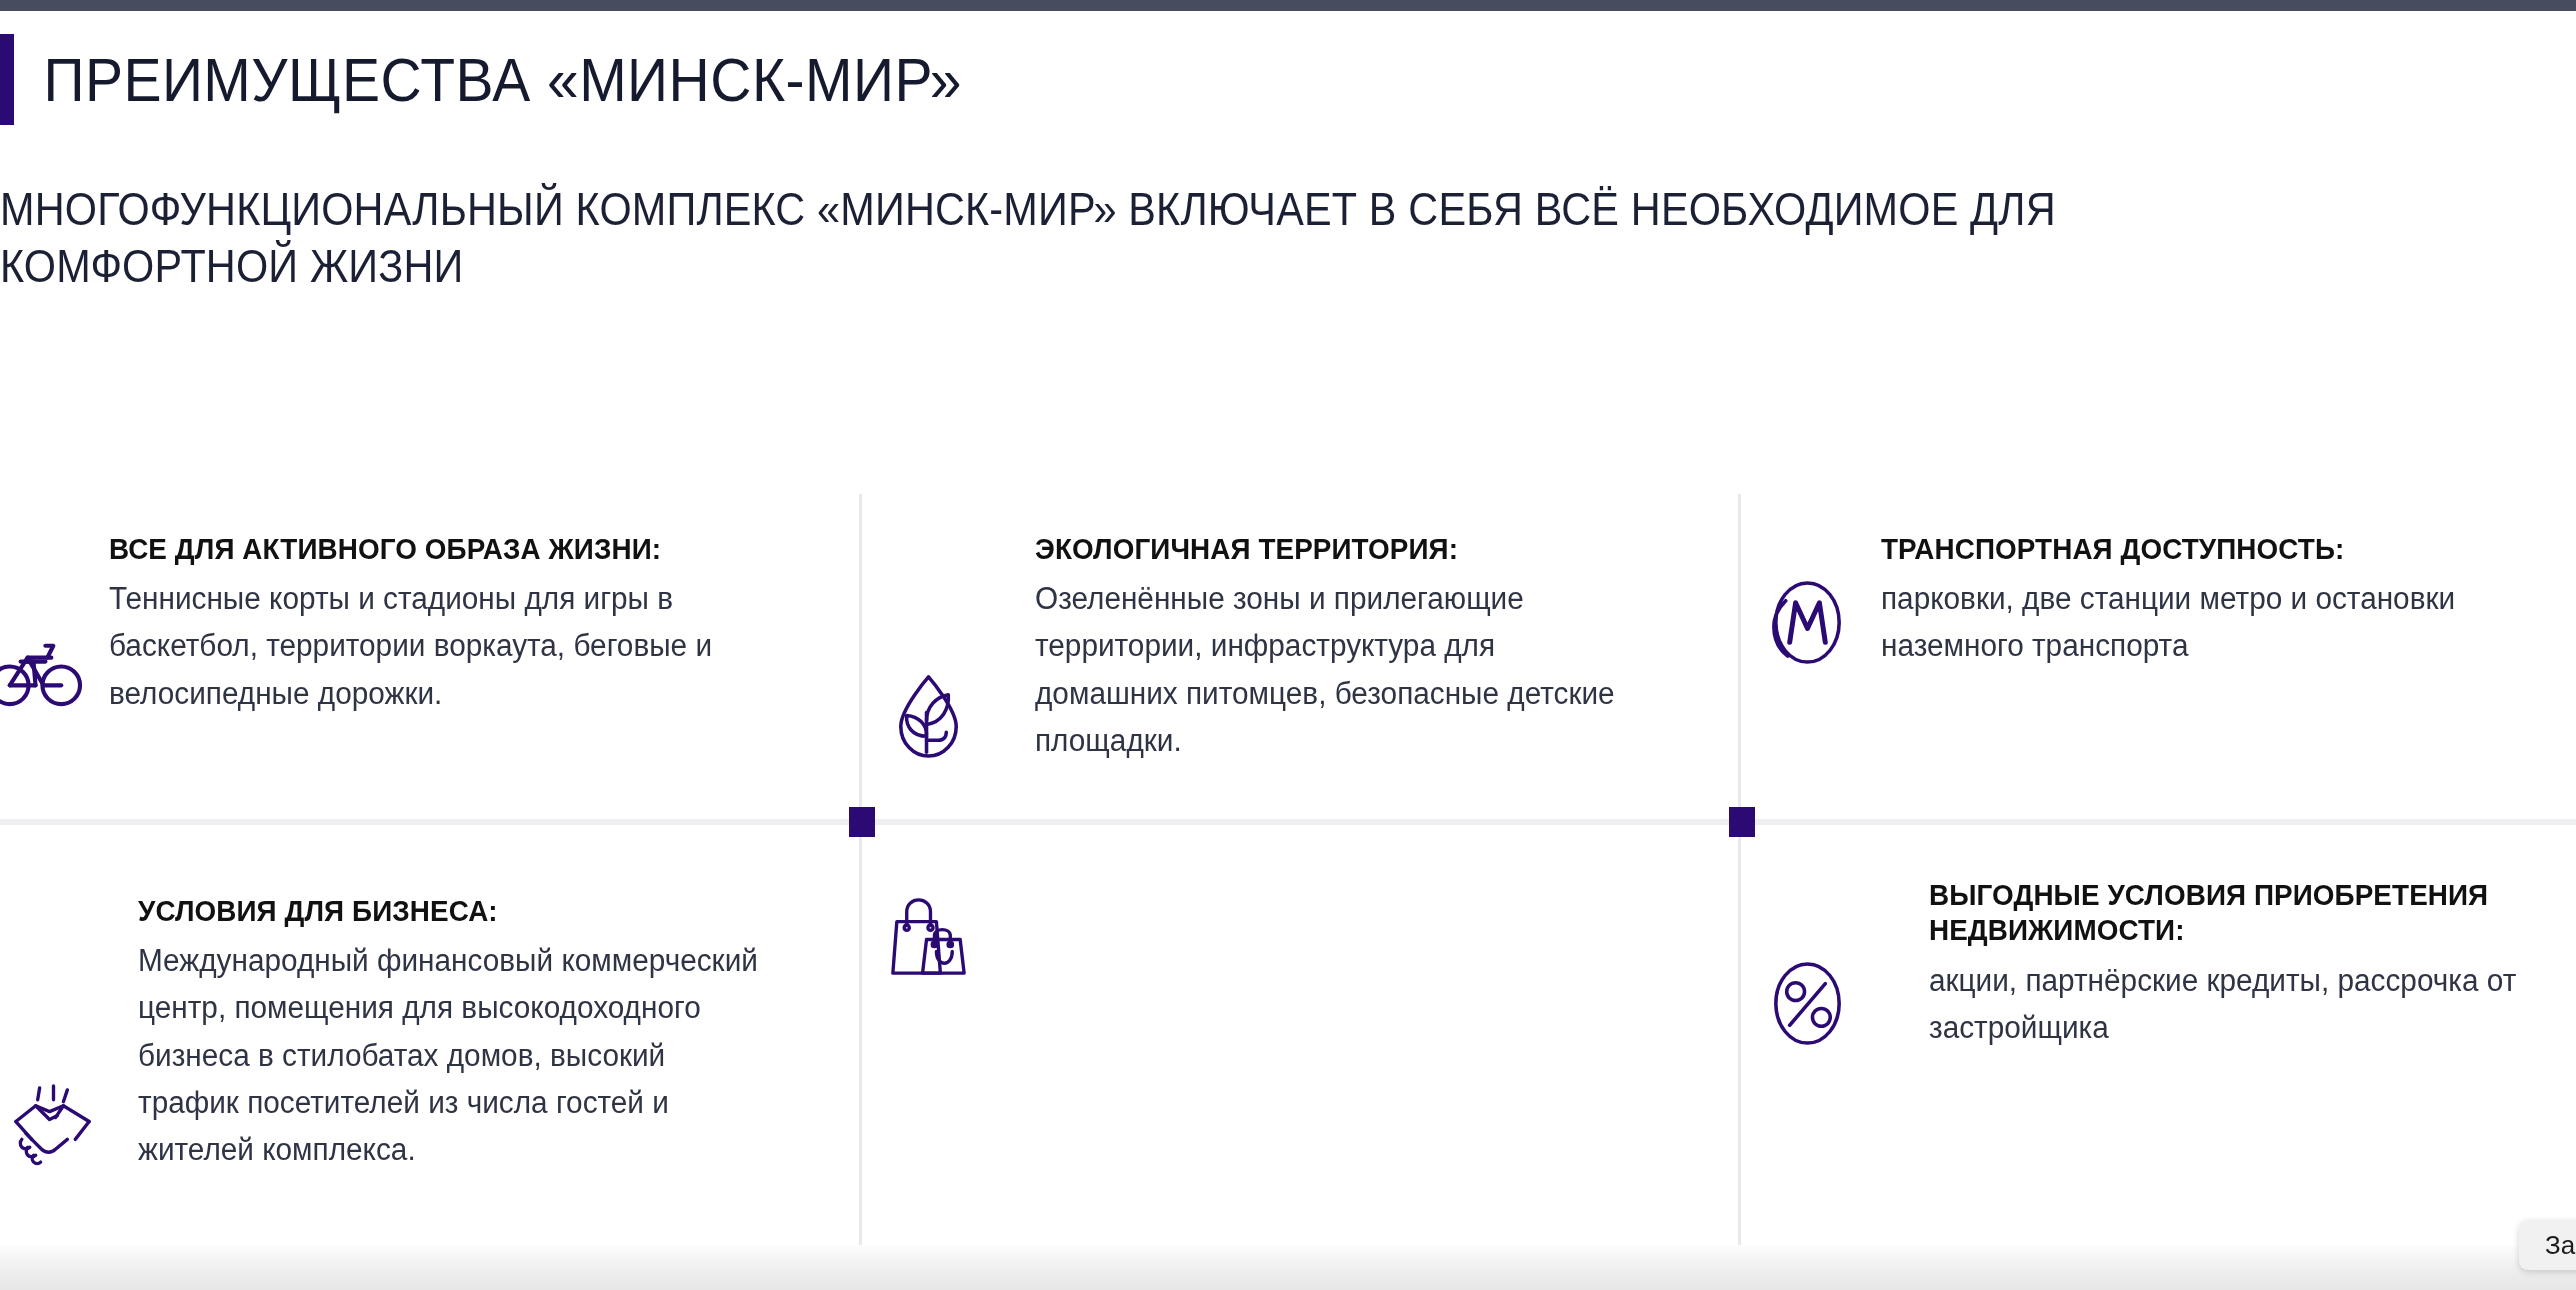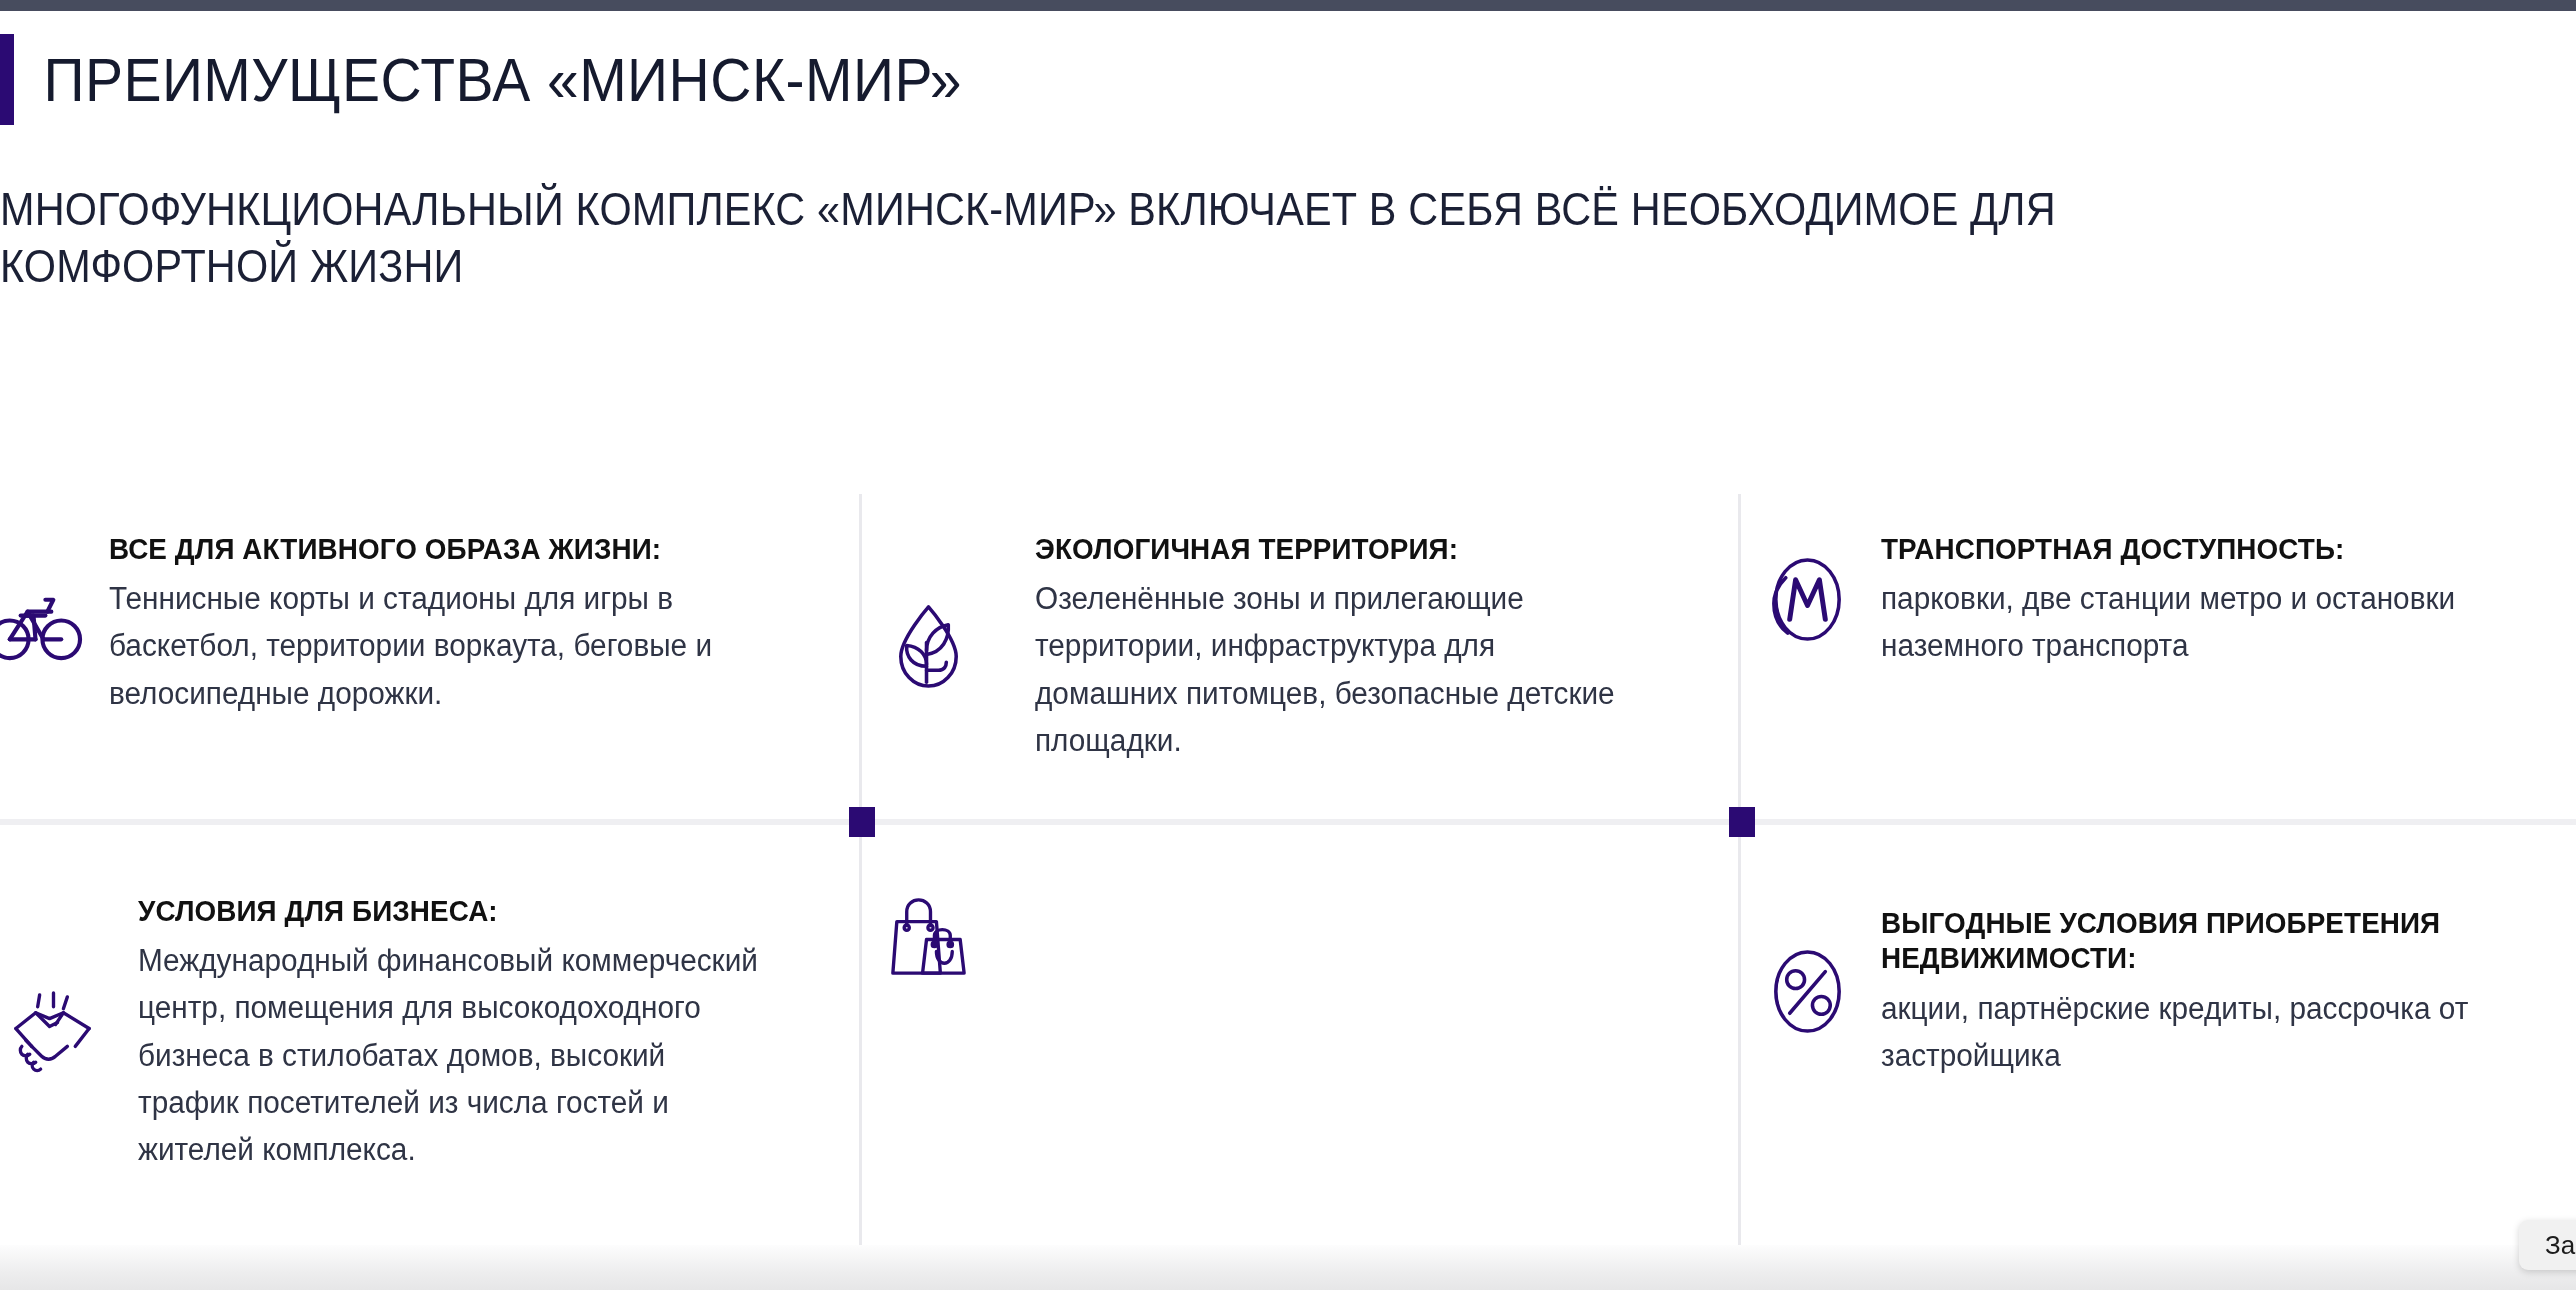--- a/index.html
+++ b/index.html
@@ -115,28 +115,28 @@
     background: #2b0a73;
     top: 323px;
   }
   .node.n1 { left: 849px; }
   .node.n2 { left: 1729px; }
 
   
   .card {
     position: absolute;
     display: flex;
-    align-items: center;
+    align-items: flex-end;
   }
   .card.c1 { left: 0px;    top: 46px;  width: 792px; }
   .card.c2 { left: 881px;  top: 46px;  width: 782px; gap: 33px; }
   .card.c3 { left: 1760px; top: 46px;  width: 782px; }
   .card.c4 { left: 0px;    top: 408px; width: 792px; gap: 11px; }
   .card.c5 { left: 881px;  top: 408px; width: 782px; }
-  .card.c6 { left: 1760px; top: 420px; width: 792px; }
+  .card.c6 { left: 1760px; top: 392px; width: 792px; gap: 48px; }
 
   .card-icon {
     flex: 0 0 auto;
     width: 95px;
     height: 95px;
     margin-right: 26px;
     display: flex;
     align-items: flex-start;
     justify-content: flex-start;
   }

